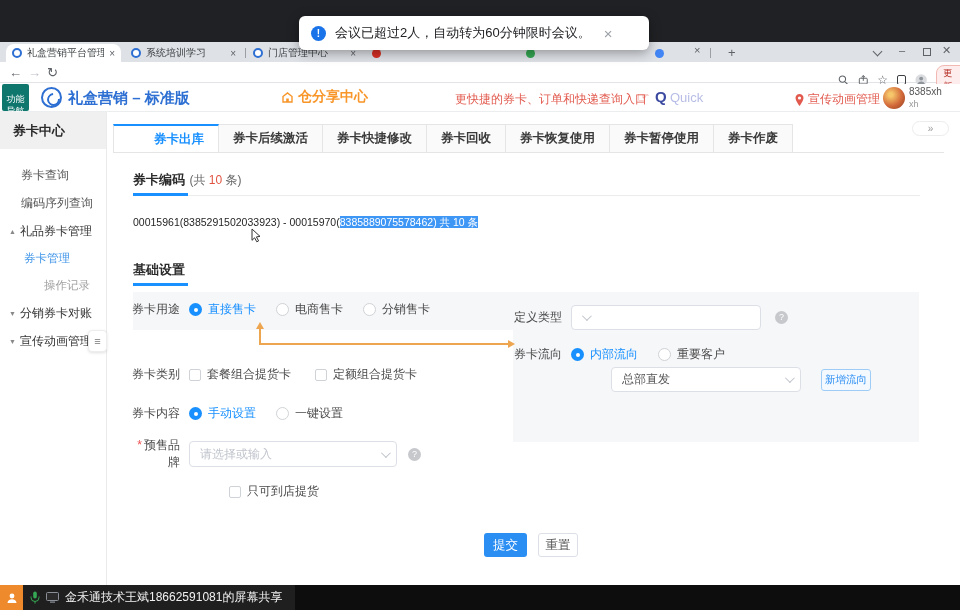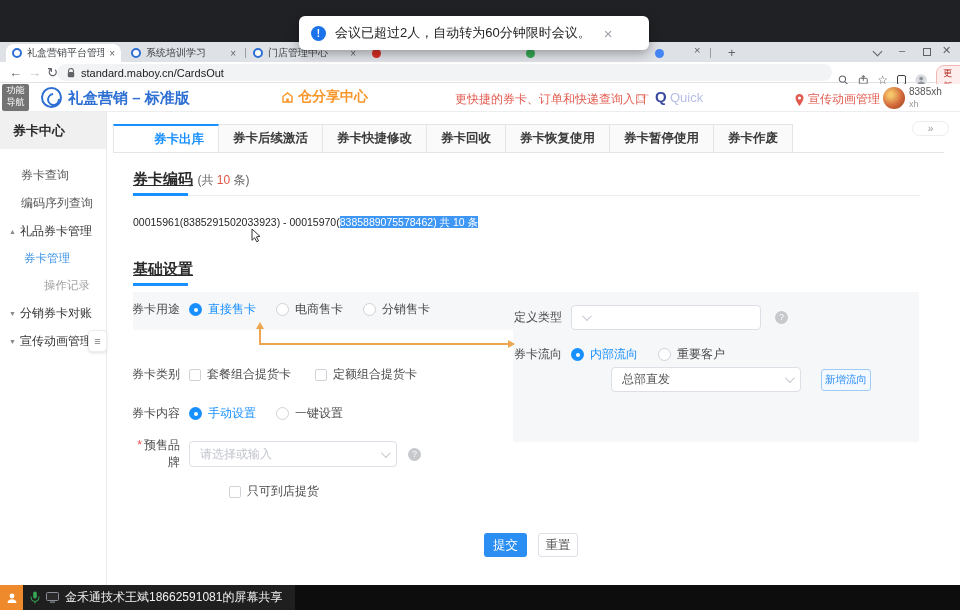--- a/index.html
+++ b/index.html
@@ -39,22 +39,22 @@
     display:flex; align-items:center; padding:0 10px; gap:6px; }
   .urltext { font-size:11px; color:#202124; }
   .tb-right { position:absolute; top:3px; display:flex; align-items:center; gap:9px; }
   .star { font-size:12px; color:#5f6368; }
   .sq-ico { width:10px; height:10px; border:1.6px solid #3c4043; border-radius:2px; }
   .upd-pill { display:flex; align-items:center; gap:2px; border:1px solid #f2b8b3; background:#fdeeed;
     border-radius:8px; padding:1px 6px; font-size:9px; color:#b3261e; }
 
   
   .apphdr { left:0; top:84px; width:960px; height:28px; background:#fff; border-bottom:1px solid #ecedef; }
-  .fn-nav { position:absolute; left:2px; top:0px; width:27px; height:27px; background:#737373; color:#fff;
-    font-size:9px; line-height:12px; text-align:center; padding-top:0; border-radius:2px; }
+  .fn-nav { position:absolute; left:2px; top:0px; width:27px; height:27px; background:#0f766e; color:#fff;
+    font-size:9px; line-height:12px; text-align:center; padding-top:9px; border-radius:2px; }
   .logo { position:absolute; left:41px; top:3px; width:21px; height:21px; border-radius:50%; border:2px solid #2d6fd2; }
   .logo::after { content:""; position:absolute; left:4px; top:4px; width:9px; height:9px; border-radius:50%;
     border:2px solid #2d6fd2; border-top-color:transparent; transform:rotate(40deg); }
   .brand { position:absolute; left:68px; top:5px; font-size:15px; font-weight:bold; color:#2d6fd2; }
   .share-ctr { position:absolute; left:281px; top:4px; display:flex; align-items:center; gap:4px;
     font-size:14px; font-weight:bold; color:#f8962a; }
   .quick-entry { position:absolute; left:455px; top:7px; font-size:12px; color:#e25a4e; }
   .finger { position:absolute; left:637px; top:5px; font-size:14px; color:#e25a4e; }
   .q-letter { position:absolute; left:655px; top:4px; font-size:15px; font-weight:bold; color:#3b4aa0; }
   .quick-word { position:absolute; left:670px; top:6px; font-size:13px; color:#b7bde6; }
@@ -82,21 +82,21 @@
   .mtabs { left:113px; top:124px; height:29px; display:flex; }
   .mtab { height:29px; padding:0 14px; display:flex; align-items:center; font-size:12.5px; font-weight:bold;
     color:#3a3a3a; background:#fafafa; border:1px solid #e5e5e5; border-left:none; cursor:pointer; }
   .mtab:first-child { border-left:1px solid #e5e5e5; }
   .mtab.active { background:#fff; color:#1890ff; border-top:2px solid #1890ff; border-bottom:1px solid #fff;padding-left:40px; }
   .mtab-line { left:113px; top:152px; width:831px; height:1px; background:#e5e5e5; }
   .collapse-pill { left:912px; top:121px; width:37px; height:15px; border:1px solid #ececec; border-radius:8px;
     text-align:center; line-height:13px; font-size:10px; color:#999; background:#fff; }
 
   
-  .sec-title { font-size:15px; font-weight:bold; color:#2b2b2b;text-decoration:underline; }
+  .sec-title { font-size:13px; font-weight:bold; color:#2b2b2b; }
   .sec-count { font-size:12px; font-weight:normal; color:#666; }
   .sec-count b { color:#e25442; font-weight:normal; }
   .blue-bar { height:3px; background:#1890ff; }
   .thin-line { height:1px; background:#ececec; }
 
   .code-line { left:133px; top:216px; font-size:10.5px; color:#262626; white-space:pre; }
   .sel { background:#3e96f5; color:#fff; white-space:pre; }
 
   
   .panel { background:#f6f7f9; }
@@ -175,27 +175,20 @@
   <div class="chev-dn" style="left:874px;"></div>
   <div class="winctl" style="left:899px;">–</div>
   <div class="win-sq" style="left:923px;"></div>
   <div class="winctl" style="left:942px;">✕</div>
 </div>
 
 <div class="abs toolbar">
   <span class="navico" style="left:9px;">←</span>
   <span class="navico" style="left:28px;color:#bdc1c6;">→</span>
   <span class="navico" style="left:47px;">↻</span>
-  <div class="urlpill">
-    <svg width="8" height="10" viewBox="0 0 8 10">
-        <path d="M1.5 4V3a2.5 2.5 0 0 1 5 0v1" fill="none" stroke="#5f6368" stroke-width="1.1"></path>
-        <rect x="0.8" y="4" width="6.4" height="5.2" rx="1" fill="#5f6368"></rect>
-      </svg>
-    <span class="urltext">standard.maboy.cn/CardsOut</span>
-  </div>
   <div class="tb-right" style="left:838px;">
     <svg width="12" height="12" viewBox="0 0 12 12">
         <circle cx="5" cy="5" r="3.6" fill="none" stroke="#5f6368" stroke-width="1.2"></circle>
         <line x1="8" y1="8" x2="11" y2="11" stroke="#5f6368" stroke-width="1.2"></line>
       </svg>
     <svg width="12" height="12" viewBox="0 0 12 12">
         <rect x="1.5" y="4" width="9" height="6.5" rx="1" fill="none" stroke="#5f6368" stroke-width="1.1"></rect>
         <line x1="6" y1="1" x2="6" y2="7" stroke="#5f6368" stroke-width="1.1"></line>
         <path d="M4 2.8 6 1l2 1.8" fill="none" stroke="#5f6368" stroke-width="1.1"></path>
       </svg>

